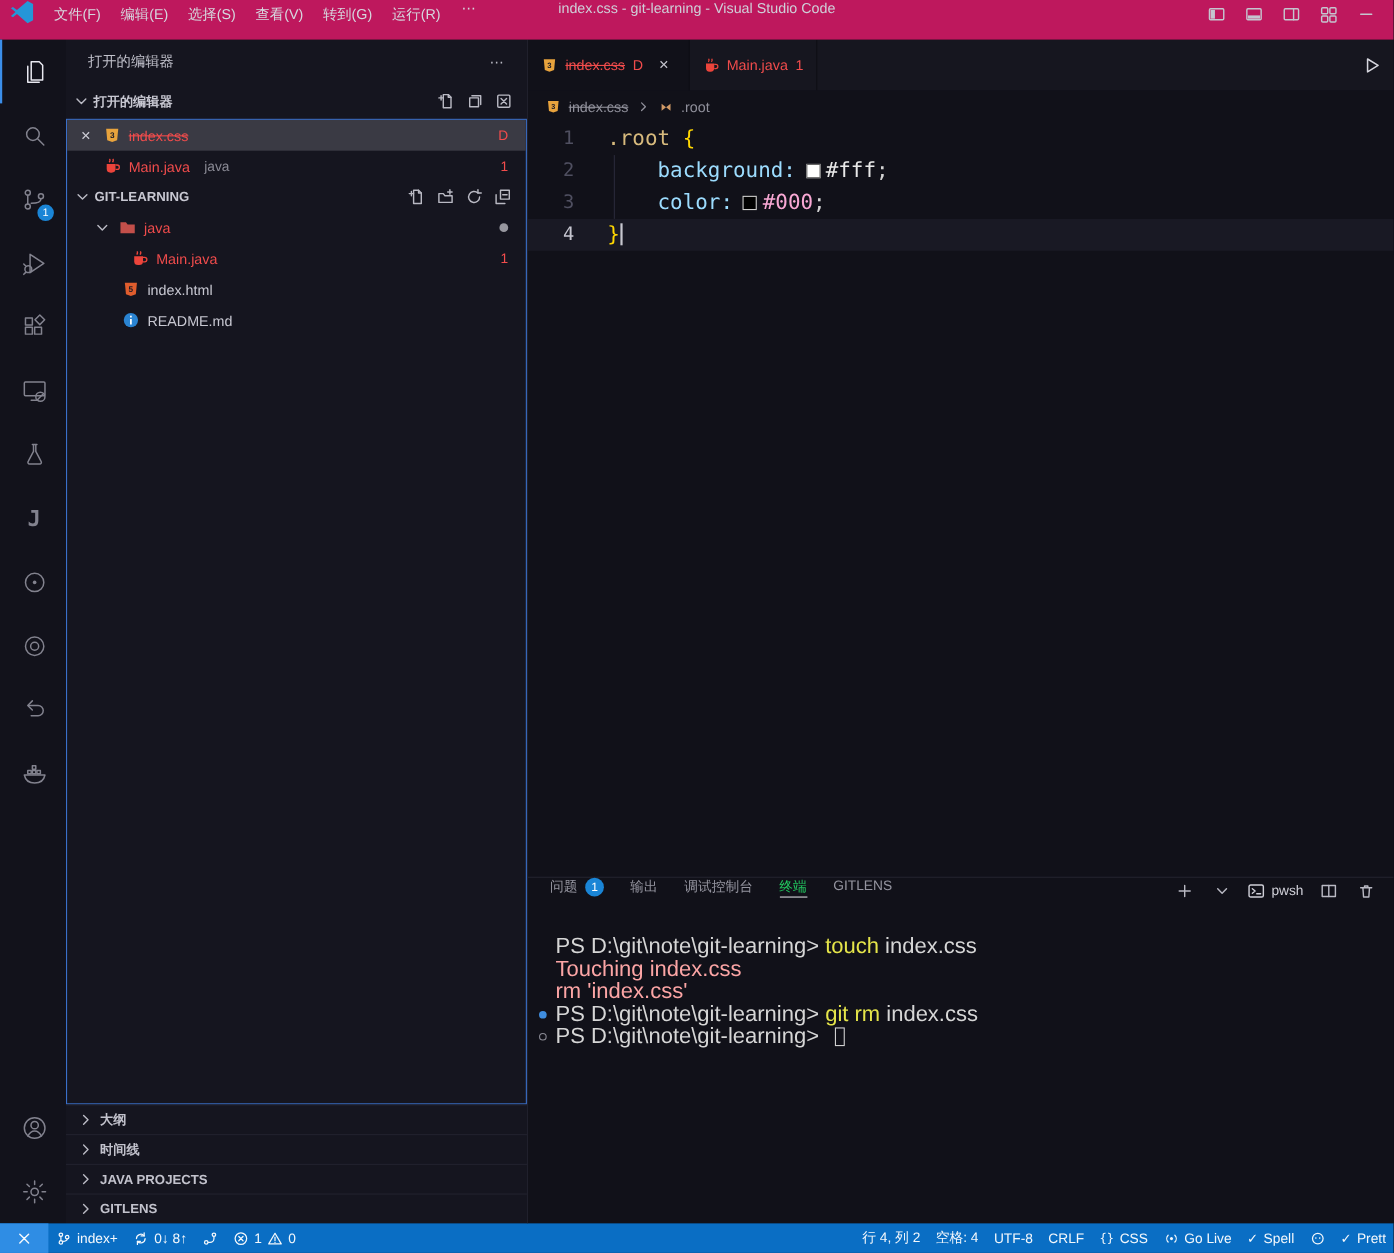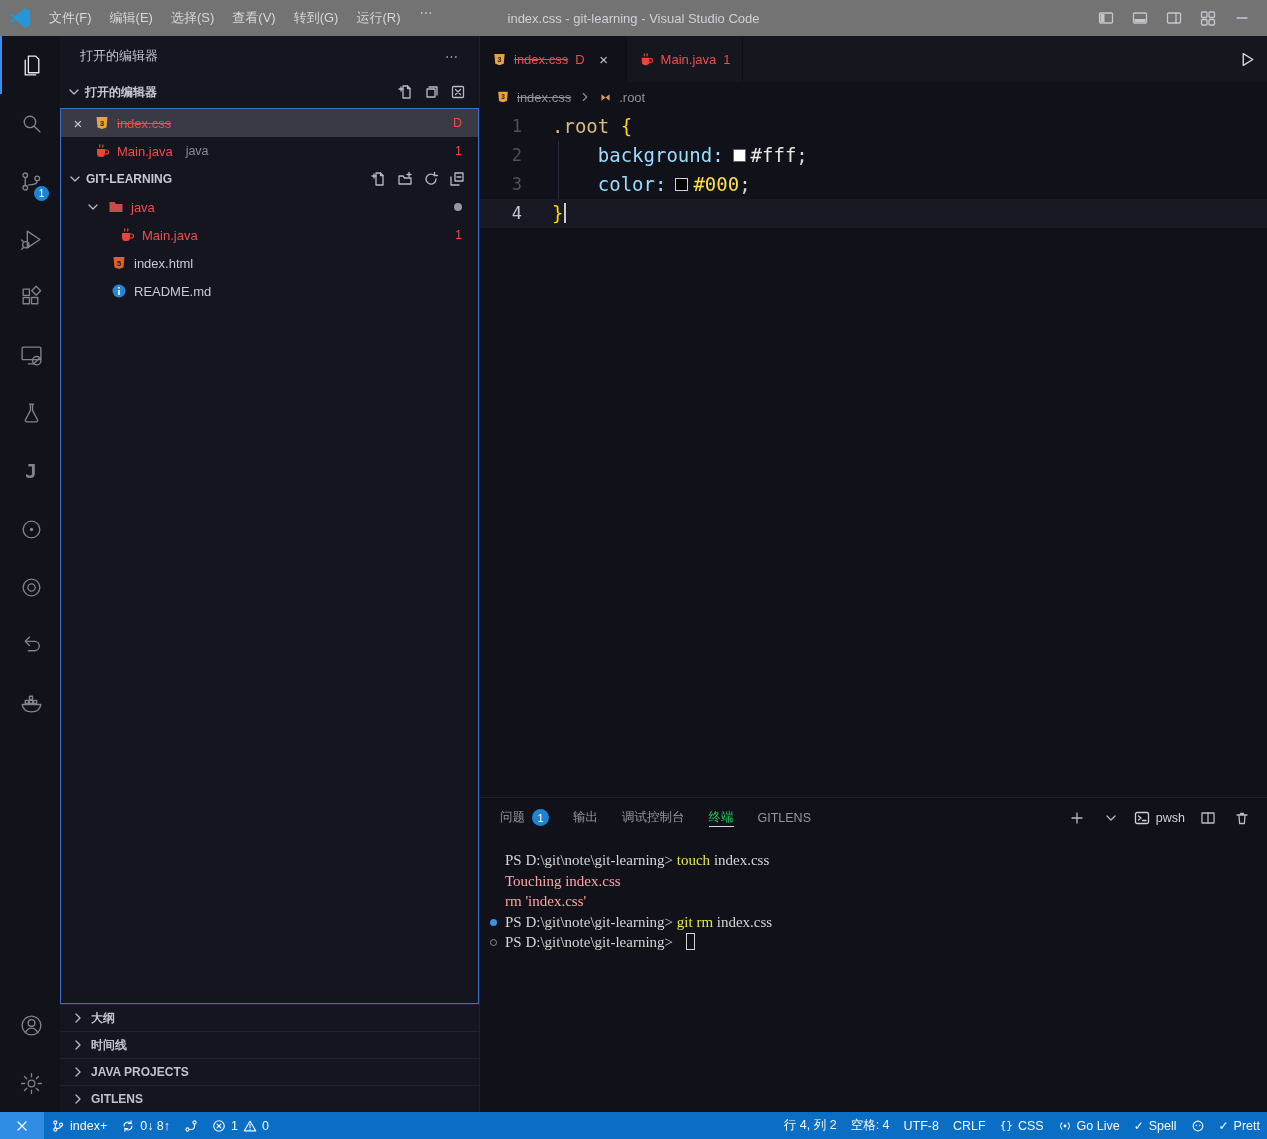--- a/index.html
+++ b/index.html
@@ -3,21 +3,21 @@
 <meta charset="utf-8">
 <style>
   *{box-sizing:border-box;margin:0;padding:0}
   html,body{width:1267px;height:1139px;overflow:hidden;background:#111119;
     font-family:"Liberation Sans",sans-serif;color:#ccc;font-size:13px}
   svg{display:block}
   .ic{fill:none;stroke:currentColor;stroke-width:1.3;stroke-linecap:round;stroke-linejoin:round}
   .glyph{display:inline-flex;align-items:center;justify-content:center}
 
   
-  .titlebar{height:36px;background:#737373;display:flex;align-items:center;position:relative}
+  .titlebar{height:36px;background:#be185d;display:flex;align-items:flex-start;position:relative}
   .logo{width:40px;display:flex;justify-content:center}
   .menu{display:flex}
   .menu-item{padding:0 9px;height:26px;line-height:26px;color:#d6d6de;border-radius:5px;white-space:nowrap}
   .menu-more{padding:0 10px;color:#d6d6de}
   .win-title{position:absolute;left:50%;transform:translateX(-50%);color:#cfcfd8;white-space:nowrap}
   .win-ctrls{margin-left:auto;display:flex;align-items:center;gap:4px;padding-right:10px}
   .wc{width:30px;height:26px;display:flex;align-items:center;justify-content:center;color:#c5c5cf}
 
   
   .main{display:flex;height:1076px}
@@ -65,41 +65,41 @@
   .runbtn{width:40px;display:flex;align-items:center;justify-content:center;color:#d6d6de}
   .breadcrumbs{height:30px;display:flex;align-items:center;gap:7px;padding-left:16px;color:#8f8f9a}
   .crumb-chev{color:#8f8f9a;width:14px;height:14px}
 
   .code{flex:1;font-family:"DejaVu Sans Mono","Liberation Mono",monospace;font-size:19px}
   .cline{height:29px;line-height:29px;display:flex;white-space:pre}
   .cline.current{background:rgba(130,130,170,.08)}
   .lnum{width:72px;text-align:right;padding-right:30px;color:#4f4f60;flex:none;font-size:17px}
   .cline.current .lnum{color:#c6c6d0}
   .tk-sel{color:#d7ba7d}.tk-brace{color:#ffd700}.tk-prop{color:#9cdcfe}
-  .tk-punc{color:#d4d4d4}.tk-val-light{color:#e8e8e8}.tk-val{color:#fde047}
+  .tk-punc{color:#d4d4d4}.tk-val-light{color:#e8e8e8}.tk-val{color:#f9a8d4}
   .indent{display:inline-block;width:4ch;position:relative}
   .indent::after{content:"";position:absolute;left:6px;top:0;bottom:0;border-left:1px solid #2a2a3a}
   .sw{width:13px;height:13px;margin:8px 5px 0 9px;flex:none}
   .sw-white{background:#fff;border:1px solid #666}
   .sw-black{background:#000;border:1px solid #cfcfcf}
   .caret{display:inline-block;width:2px;height:20px;background:#c8c8d0;margin:4px 0 0 1px}
 
   
   .panel{height:315px;border-top:1px solid #23232f;display:flex;flex-direction:column}
-  .ptabs{height:40px;display:flex;align-items:center;padding:0 14px 0 20px;gap:24px;
+  .ptabs{height:40px;display:flex;align-items:flex-start;padding:0 14px 0 20px;gap:24px;
        font-size:12.5px;color:#9595a0}
   .ptab{display:flex;align-items:center;gap:7px;border-bottom:1px solid transparent}
   .ptab.active{color:#22c55e;border-bottom-color:#d7d7dd}
   .pbadge{background:#1a85d6;color:#fff;width:17px;height:17px;border-radius:50%;font-size:11px;
        display:flex;align-items:center;justify-content:center}
   .ptools{margin-left:auto;display:flex;align-items:center;gap:11px;color:#bcbcc6}
   .ptools svg{width:16px;height:16px}
   .pwsh{display:flex;align-items:center;gap:6px;font-size:12.5px;color:#d0d0d8}
-  .term{flex:1;padding:12px 0 0 25px;font-family:Liberation Serif, serif;
-       font-size:15px;line-height:20.5px;color:#d6d6d6}
+  .term{flex:1;padding:12px 0 0 25px;font-family:Liberation Sans, sans-serif;
+       font-size:20px;line-height:20.5px;color:#d6d6d6}
   .tline{position:relative;white-space:pre}
   .tmark{position:absolute;left:-15px;top:7px;width:7px;height:7px;border-radius:50%}
   .tmark.dot{background:#3f8ee0}
   .tmark.circ{border:1px solid #8a8a94}
   .tcmd{color:#e5e54a}
   .tout{color:#fca5a5}
   .tcursor{display:inline-block;width:9px;height:17px;border:1px solid #d0d0d0;vertical-align:-3px;margin-left:9px}
 
   
   .statusbar{height:27px;background:#0a6ec4;display:flex;align-items:center;color:#f4f8fc;

